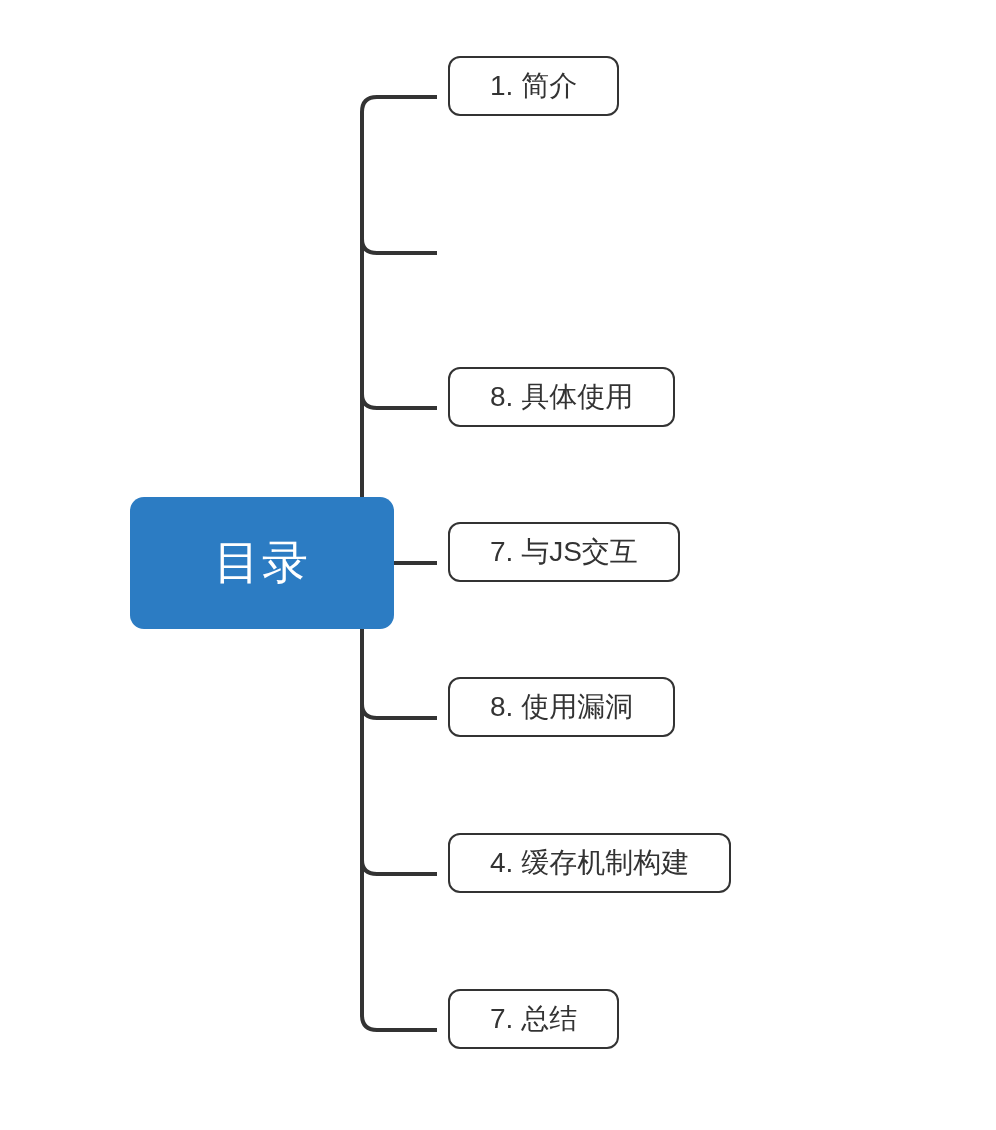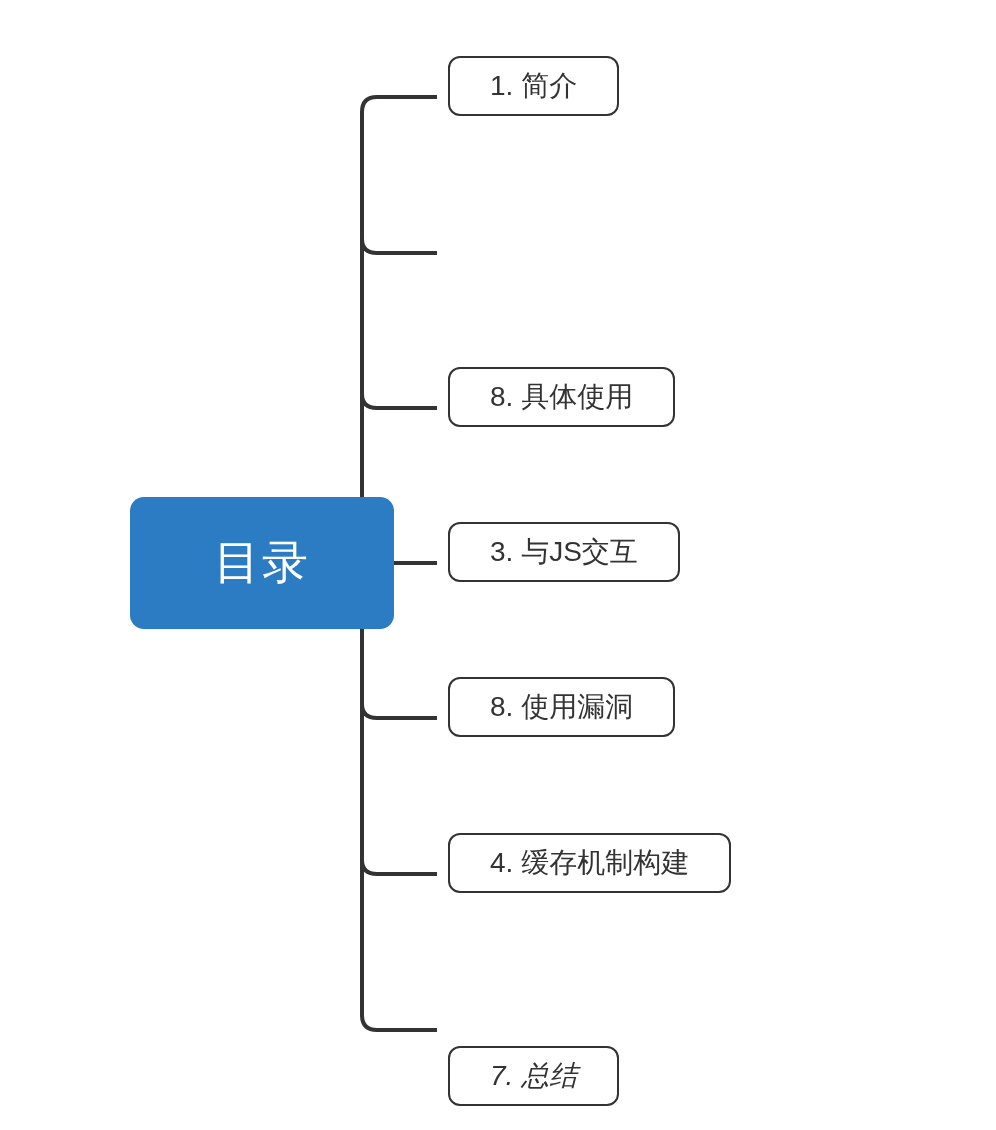--- a/index.html
+++ b/index.html
@@ -64,21 +64,21 @@
     white-space: nowrap;
     cursor: pointer;
     margin-left: 13px;
   }
   .n1 { top: 56px; }
   .n2 { top: 212px; }
   .n3 { top: 367px; }
   .n4 { top: 522px; }
   .n5 { top: 677px; }
   .n6 { top: 833px; }
-  .n7 { top: 1046px; font-style: italic; }
+  .n7 { top: 989px; }
 </style>
 </head>
 <body>
 
 <div class="canvas">
 
   <svg class="connectors" viewBox="0 0 996 1130" xmlns="http://www.w3.org/2000/svg">
 
     <path d="M 437 97 H 377 Q 362 97 362 112 V 1015 Q 362 1030 377 1030 H 437"></path>
 
@@ -94,21 +94,21 @@
     <span>目录</span>
   </div>
 
   <div class="topic-node n1">
     <span>1. 简介</span>
   </div>
   <div class="topic-node n3">
     <span>8. 具体使用</span>
   </div>
   <div class="topic-node n4">
-    <span>3. 与JS交互</span>
+    <span>7. 与JS交互</span>
   </div>
   <div class="topic-node n5">
     <span>8. 使用漏洞</span>
   </div>
   <div class="topic-node n6">
     <span>4. 缓存机制构建</span>
   </div>
   <div class="topic-node n7">
     <span>7. 总结</span>
   </div>

